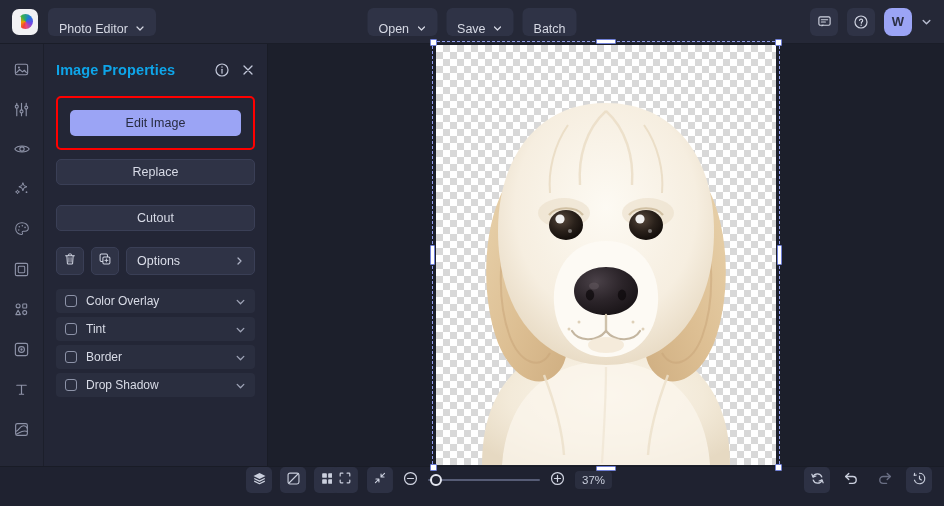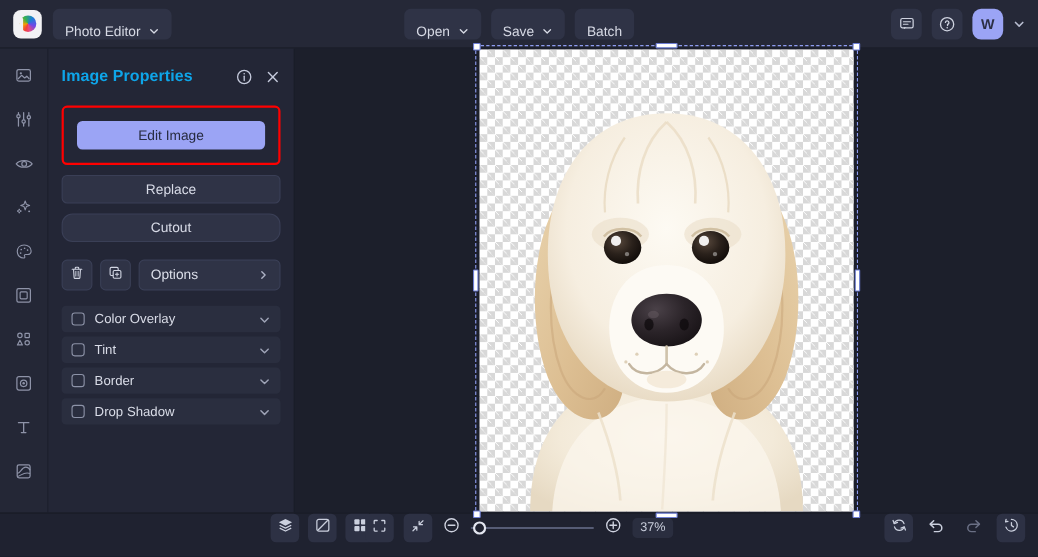--- a/index.html
+++ b/index.html
@@ -120,21 +120,21 @@
   .btn-row { display: flex; gap: 8px; margin-top: 9px; }
   .btn-sec {
     flex: 1; height: 26px;
     background: #2f3346; color: #d8dbe7;
     border: 1px solid #3a3f56; border-radius: 5px;
     font-size: 12.5px;
     display: flex; align-items: center; justify-content: center;
     cursor: pointer;
     font-family: "Liberation Sans", sans-serif;
   }
-  .btn-wide { margin-top: 9px; width: 100%; border-radius: 10px; }
+  .btn-wide { margin-top: 20px; width: 100%; }
 
   .opt-row { display: flex; gap: 7px; margin-top: 16px; align-items: center; justify-content: space-between; }
   .opt-icon {
     width: 28px; height: 28px; border-radius: 5px;
     background: #2f3346; border: 1px solid #3a3f56;
     display: flex; align-items: center; justify-content: center;
     color: #d2d6e3; cursor: pointer;
   }
   .opt-main {
     flex: 1; height: 28px; border-radius: 5px;

